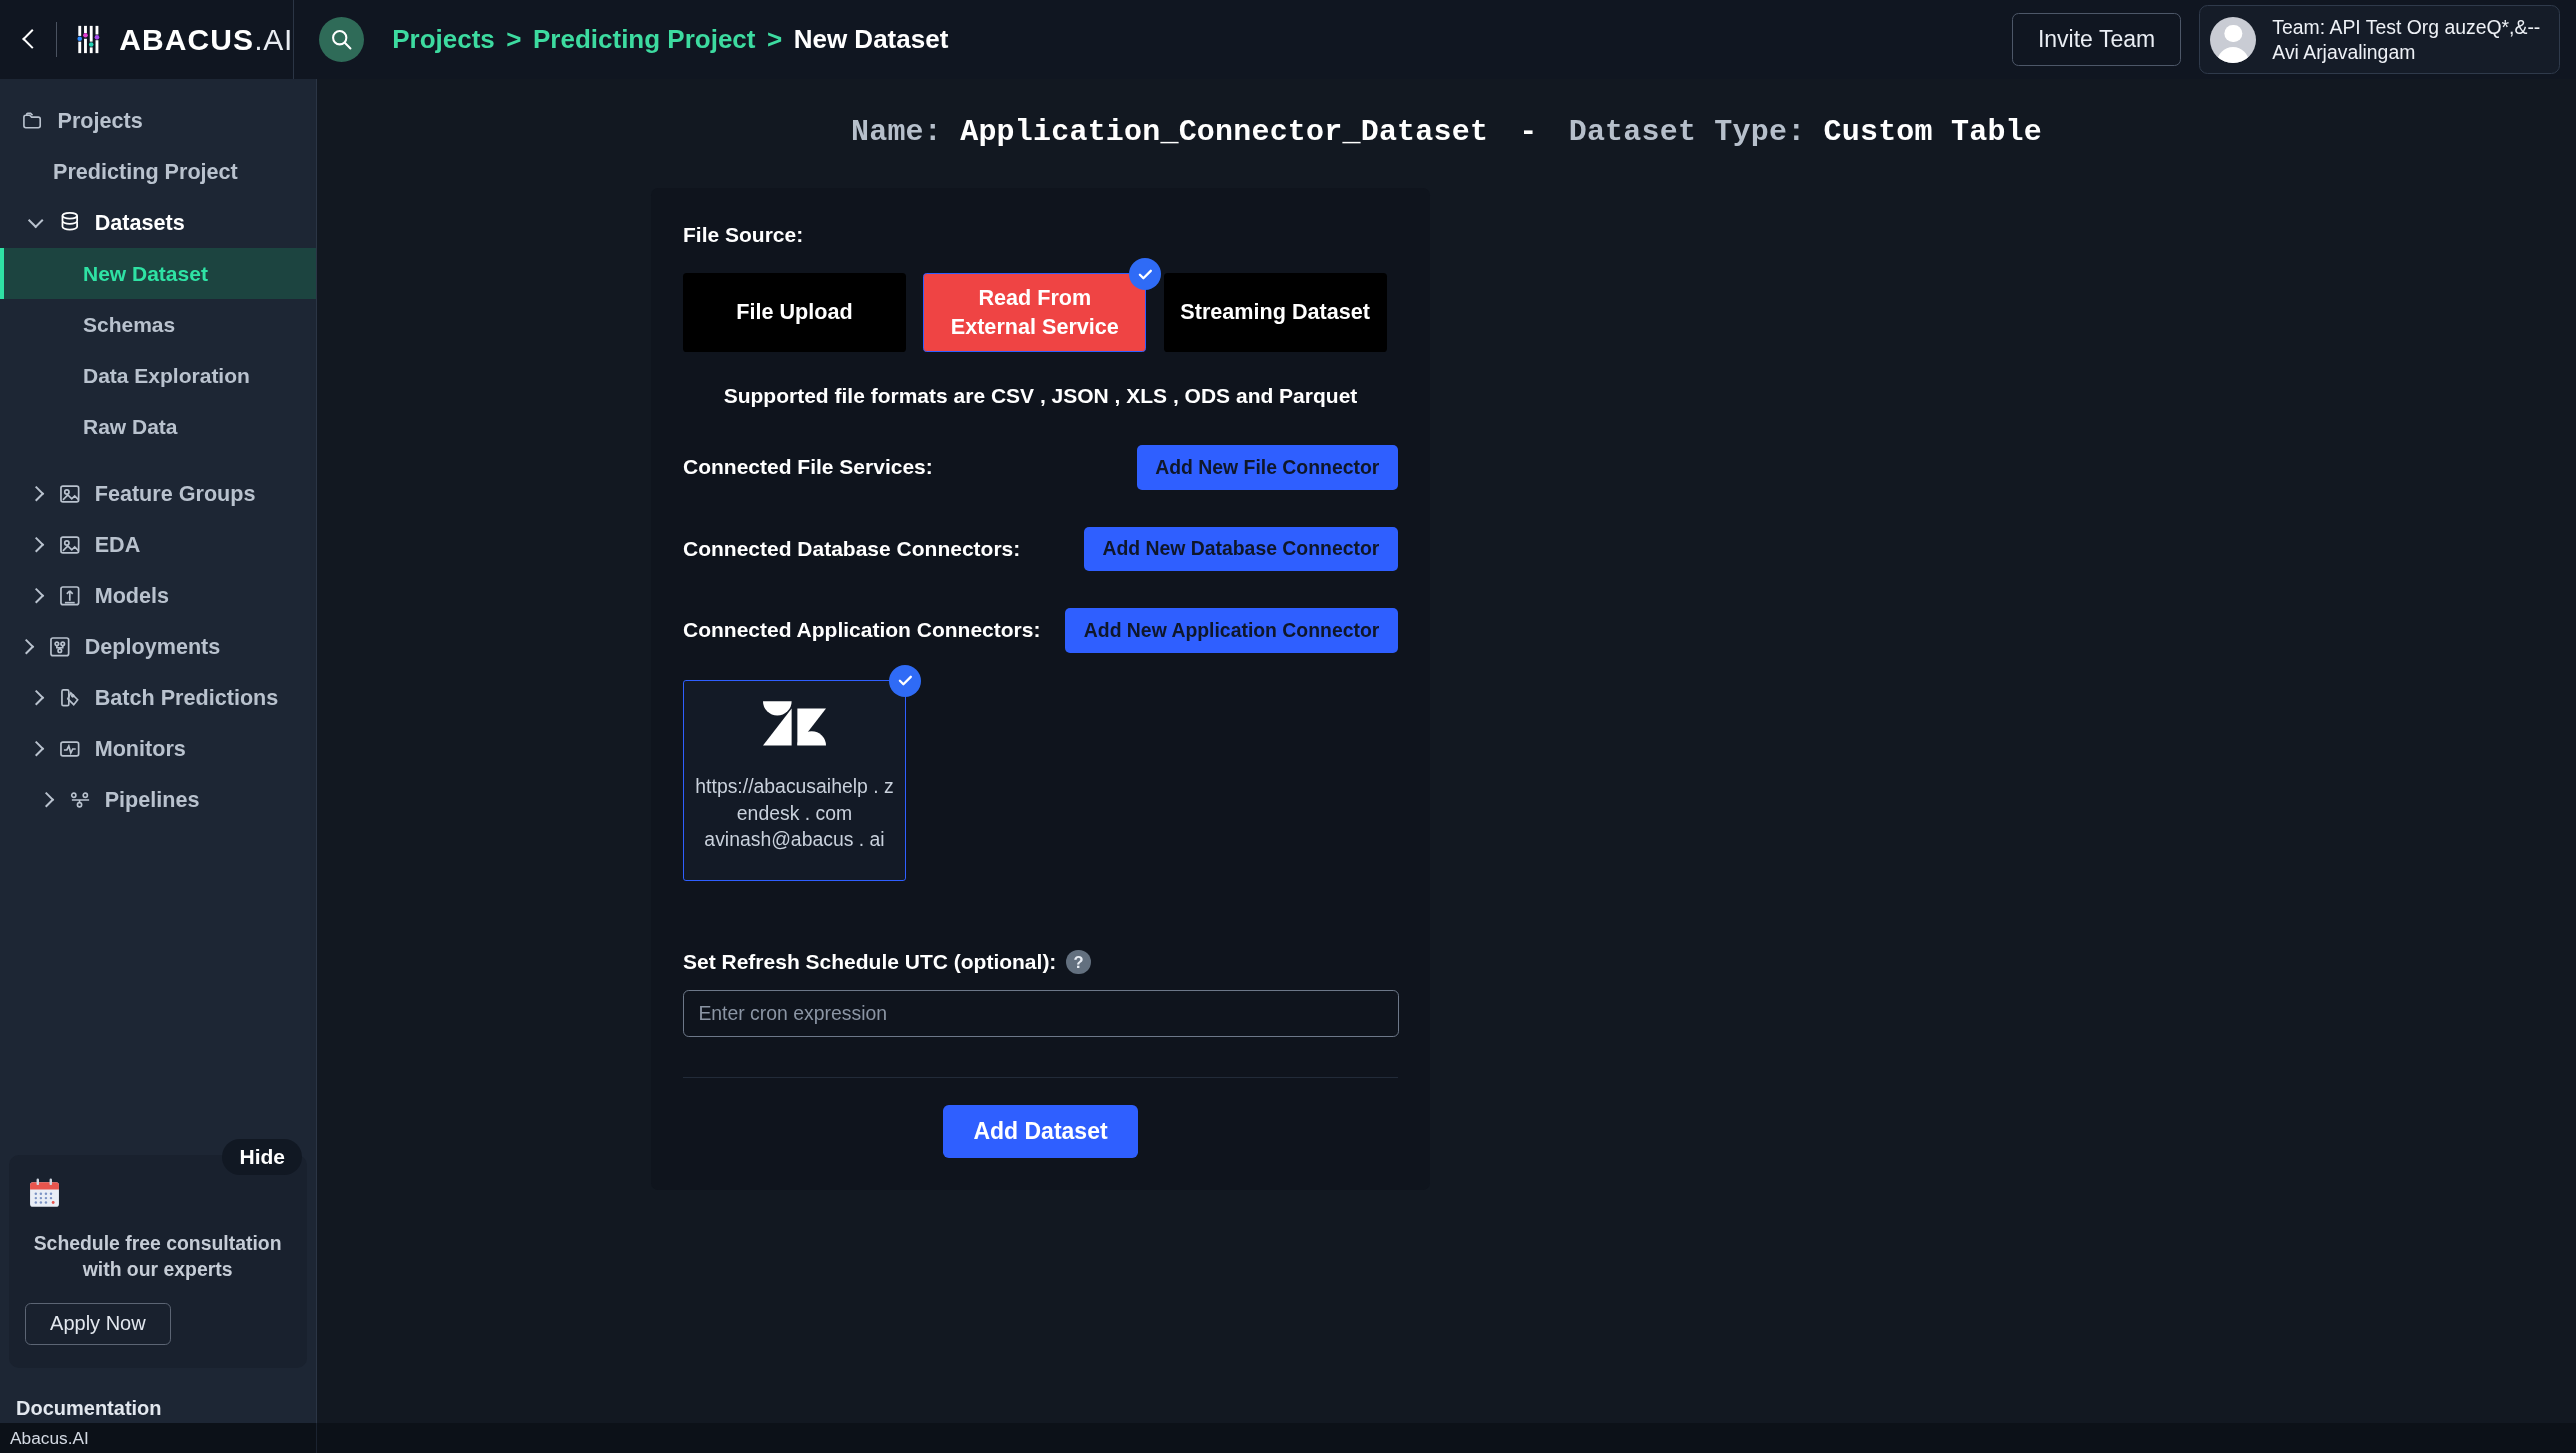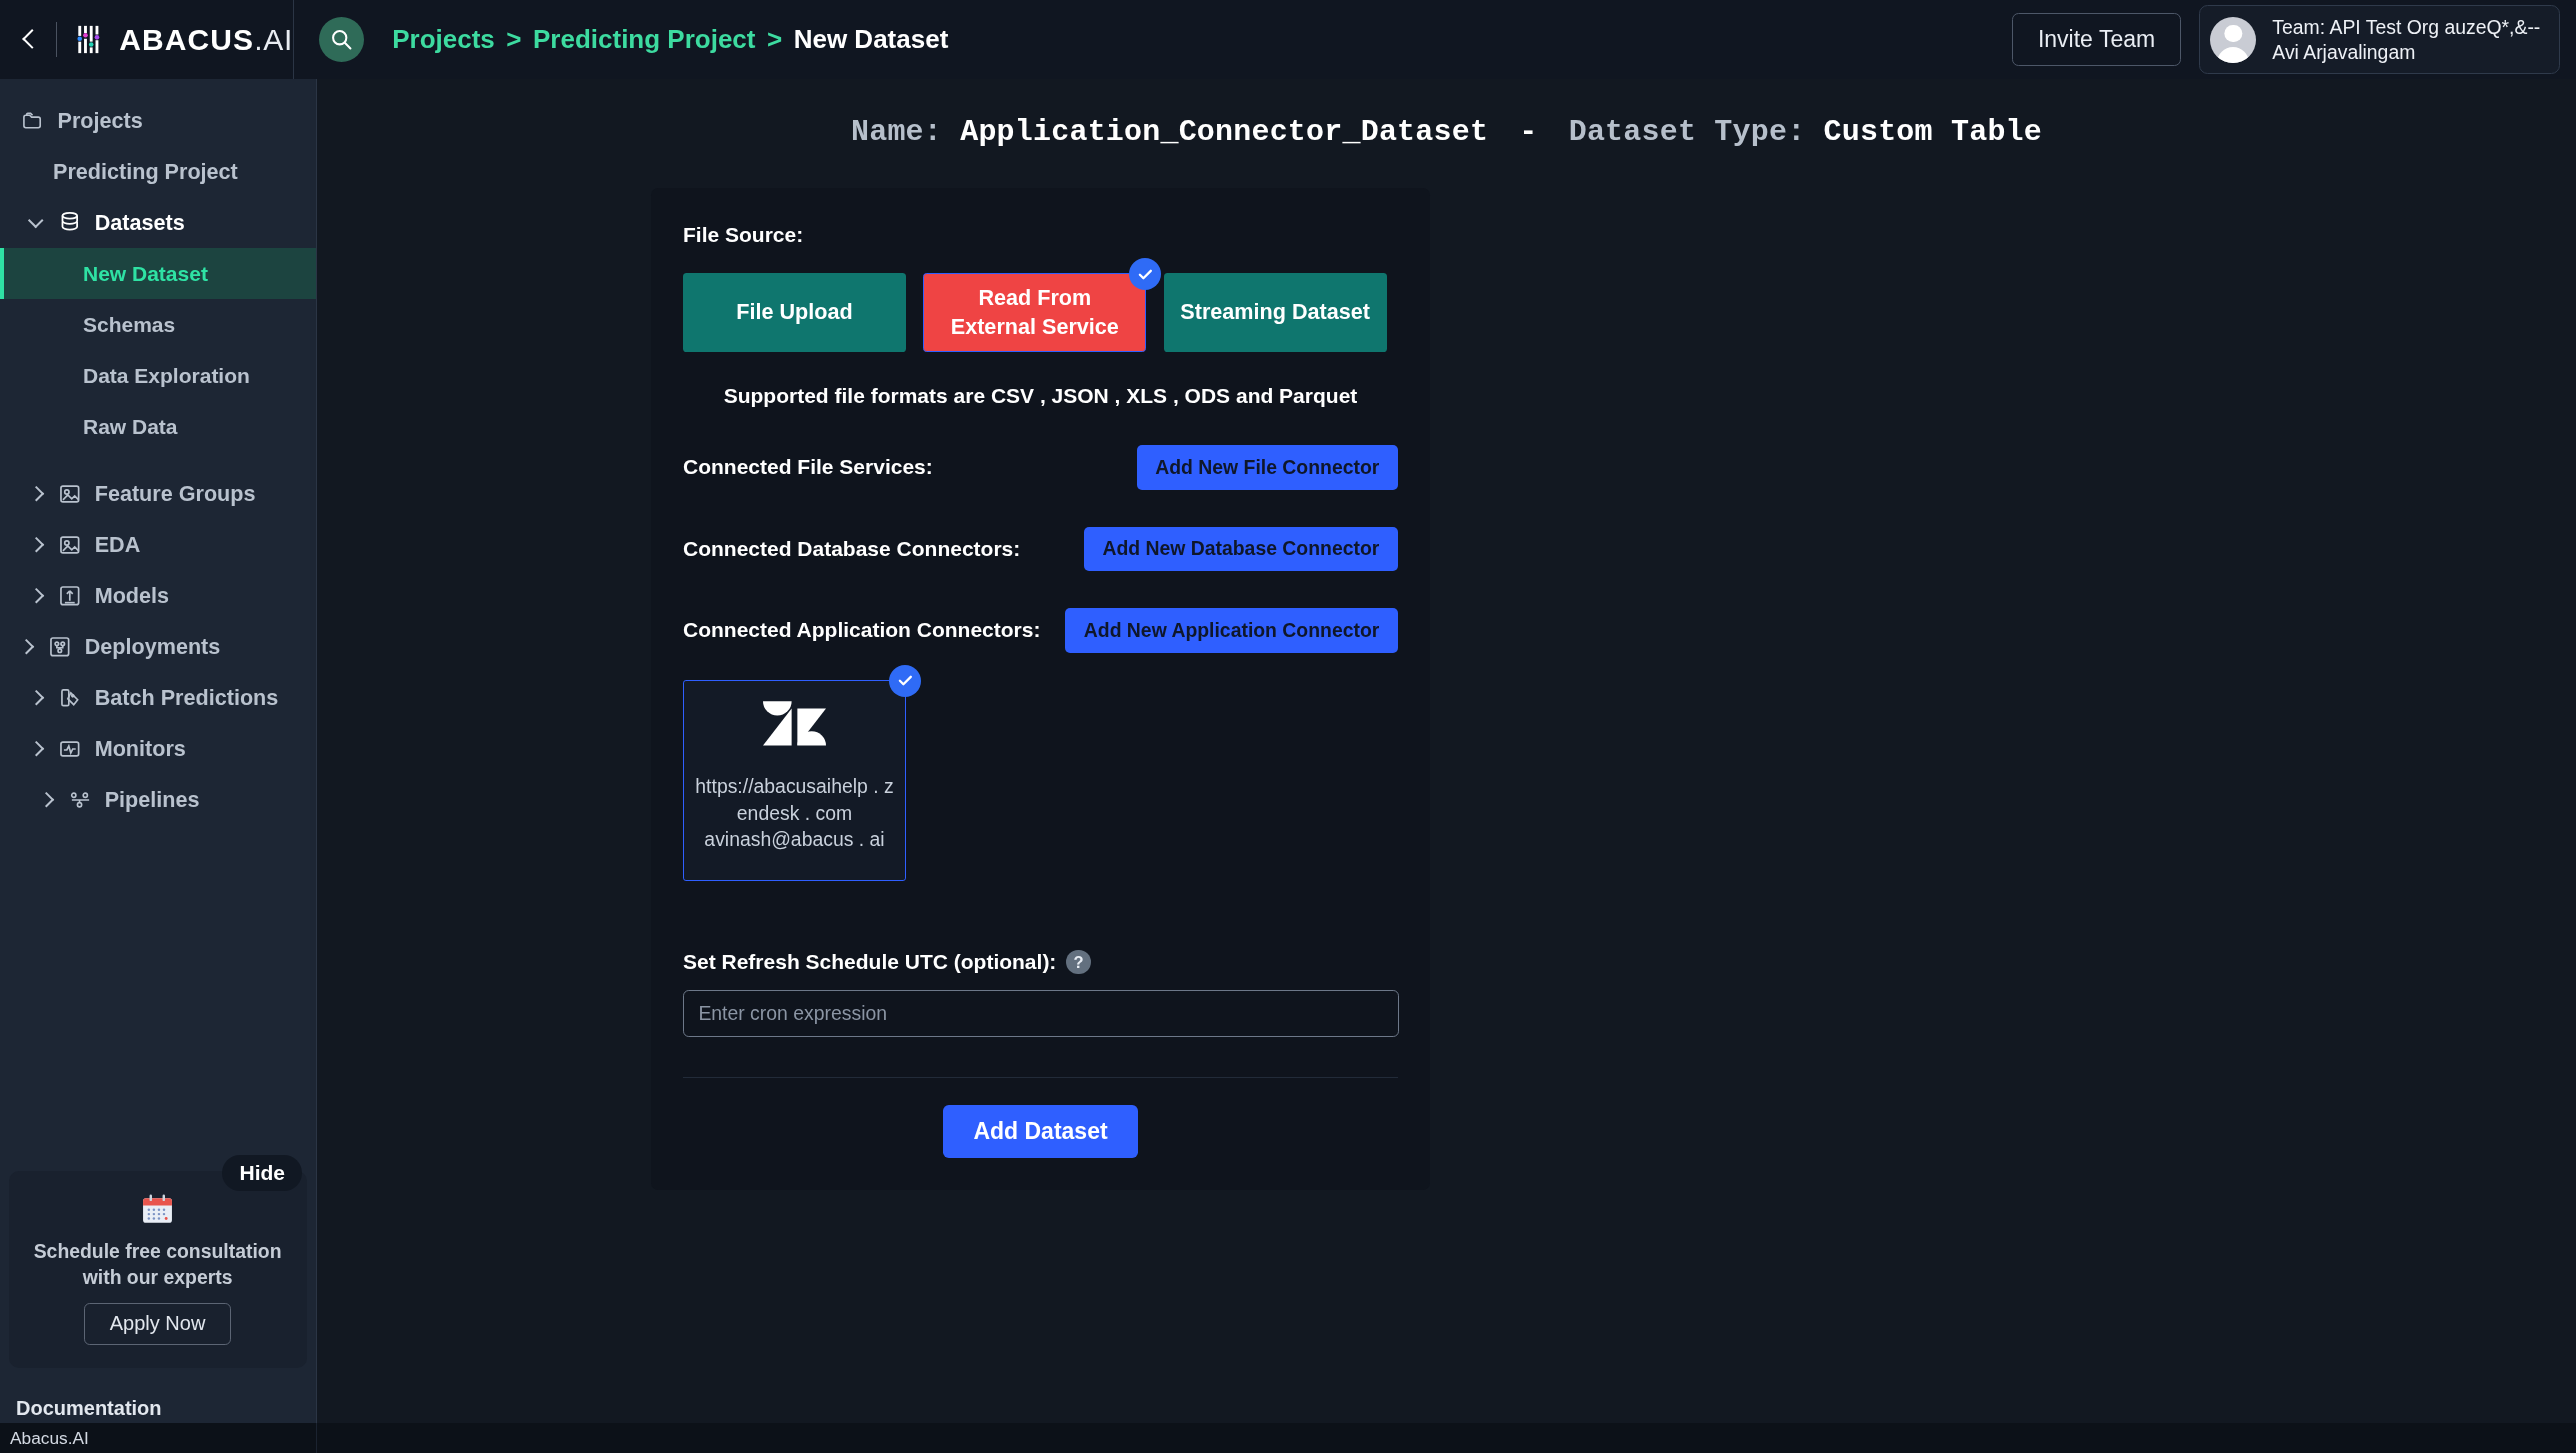--- a/index.html
+++ b/index.html
@@ -103,21 +103,21 @@
     border-right: 2.5px solid #b9c2ce; border-bottom: 2.5px solid #b9c2ce;
     transform: rotate(-45deg);
   }
   .chev.down::before { transform: rotate(45deg); left: 2.9px; top: 2.2px; }
   .nav-icon { width: 26px; height: 26px; flex: 0 0 auto; display: flex; align-items: center; justify-content: center; }
 
   
   .promo {
     position: absolute; left: 8.6px; bottom: 85px; width: 298px;
     background: #19212e; border-radius: 10px; padding: 20px 16px 23px;
-    display: flex; flex-direction: column; align-items: center; gap: 8px;
+    display: flex; flex-direction: column; align-items: flex-start; gap: 16px;
   }
   .hide-chip {
     position: absolute; right: 4.3px; top: -16px; background: #111823;
     color: #ffffff; font-size: 21px; font-weight: 600;
     padding: 5.8px 17.3px; border-radius: 18.7px; cursor: pointer;
   }
   .cal-icon { width: 39px; height: 39px; position: relative; }
   .promo-text {
     color: #c5ccd6; font-size: 19.4px; font-weight: 600; text-align: center; line-height: 1.35;
   }
@@ -144,21 +144,21 @@
 
   .card {
     position: absolute; left: 334px; top: 109px; width: 779px; background: #0f141d;
     border-radius: 7.2px;
   }
   .card-body { padding: 35px 32px 0 32px; }
   .label { color: #ffffff; font-size: 21px; font-weight: 700; }
 
   .tabs { display: flex; gap: 17.3px; margin-top: 26px; }
   .tab {
-    background: #0f766e; border-radius: 3.6px; width: 223px; height: 79px;
+    background: #000000; border-radius: 3.6px; width: 223px; height: 79px;
     display: flex; align-items: center; justify-content: center; text-align: center;
     color: #ffffff; font-size: 21.6px; font-weight: 600; cursor: pointer; position: relative;
     line-height: 1.3; padding: 0 10px;
   }
   .tab.selected { border: 1.8px solid #2f5fff; background: #ef4444; }
   .check-badge {
     position: absolute; width: 32px; height: 32px; border-radius: 50%; background: #2f6bf6;
     display: flex; align-items: center; justify-content: center;
     right: -16px; top: -16px;
   }

